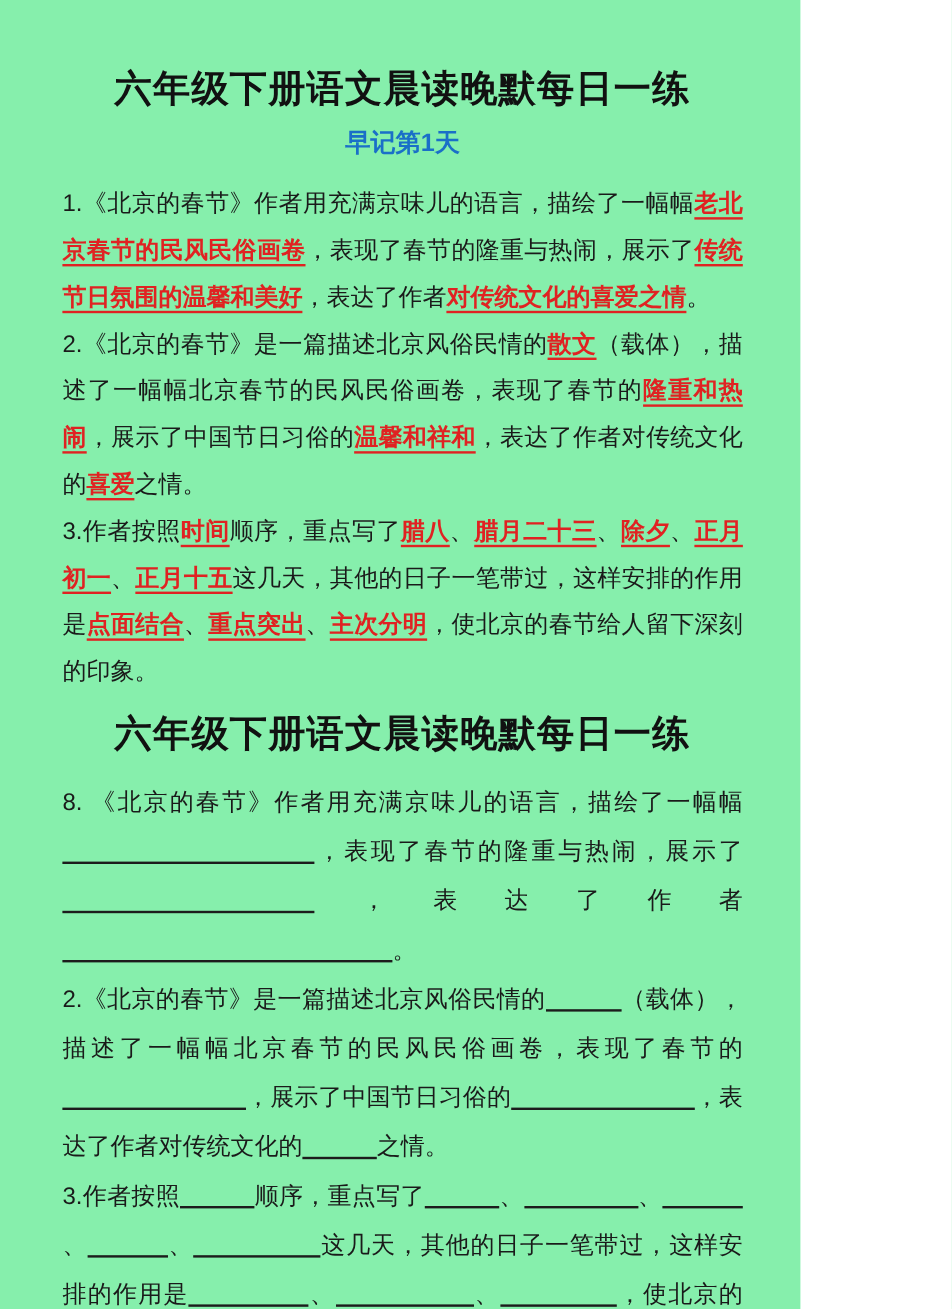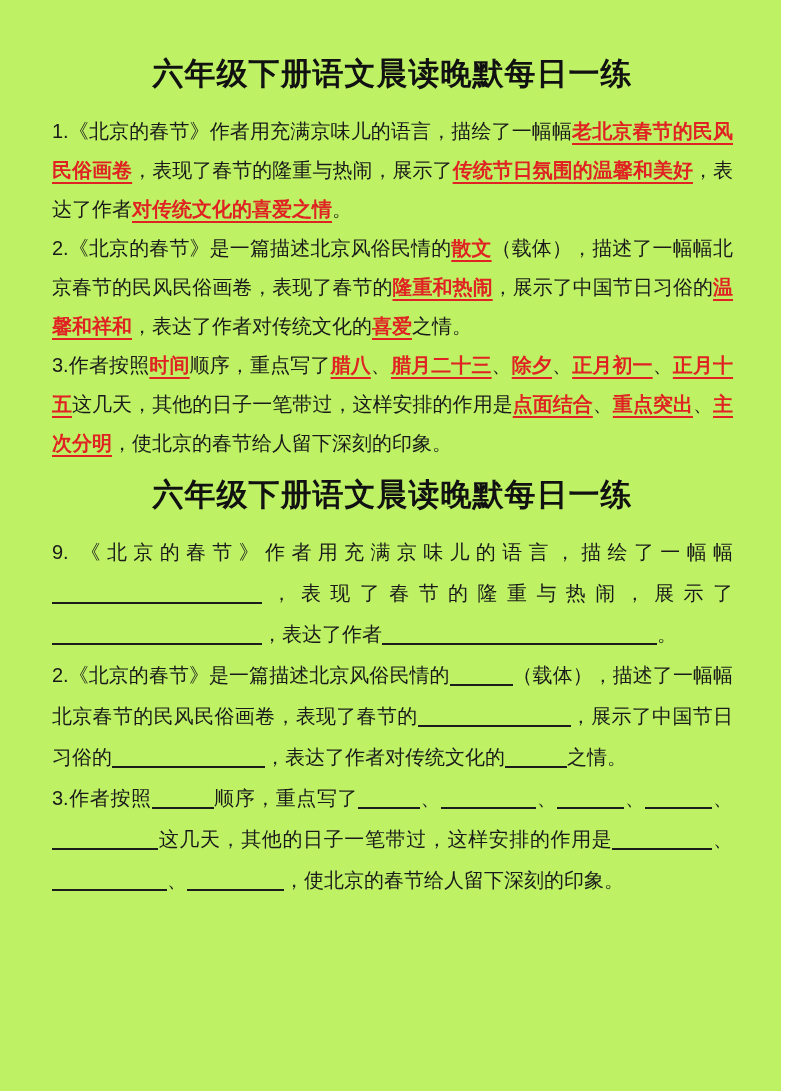--- a/index.html
+++ b/index.html
@@ -5,23 +5,23 @@
   * { margin: 0; padding: 0; box-sizing: border-box; }
   html, body { background: #ffffff; }
   body {
     width: 793px;
     height: 1091px;
     font-family: "Liberation Sans", "DejaVu Sans", sans-serif;
     color: #1a1a1a;
     overflow: hidden;
   }
   .page {
-    width: 781px;
+    width: 667px;
     height: 1091px;
-    background: #bef264;
+    background: #86efac;
     padding: 56px 48px 20px 52px;
   }
   .section { display: block; }
   .section + .section { margin-top: 14px; }
   .title {
     font-size: 31px;
     font-weight: 900;
     text-align: center;
     color: #111111;
     line-height: 1.15;
@@ -59,24 +59,25 @@
     vertical-align: -4px;
   }
 </style>
 </head>
 <body>
 
 <div class="page">
   <div id="sections">
       <section class="section section-morning">
         <h1 class="title">六年级下册语文晨读晚默每日一练</h1>
+        <h2 class="subtitle">早记第1天</h2>
         <p class="para"><span class="text">1.《北京的春节》作者用充满京味儿的语言，描绘了一幅幅</span><span class="answer">老北京春节的民风民俗画卷</span><span class="text">，表现了春节的隆重与热闹，展示了</span><span class="answer">传统节日氛围的温馨和美好</span><span class="text">，表达了作者</span><span class="answer">对传统文化的喜爱之情</span><span class="text">。</span></p>
         <p class="para"><span class="text">2.《北京的春节》是一篇描述北京风俗民情的</span><span class="answer">散文</span><span class="text">（载体），描述了一幅幅北京春节的民风民俗画卷，表现了春节的</span><span class="answer">隆重和热闹</span><span class="text">，展示了中国节日习俗的</span><span class="answer">温馨和祥和</span><span class="text">，表达了作者对传统文化的</span><span class="answer">喜爱</span><span class="text">之情。</span></p>
         <p class="para"><span class="text">3.作者按照</span><span class="answer">时间</span><span class="text">顺序，重点写了</span><span class="answer">腊八</span><span class="text">、</span><span class="answer">腊月二十三</span><span class="text">、</span><span class="answer">除夕</span><span class="text">、</span><span class="answer">正月初一</span><span class="text">、</span><span class="answer">正月十五</span><span class="text">这几天，其他的日子一笔带过，这样安排的作用是</span><span class="answer">点面结合</span><span class="text">、</span><span class="answer">重点突出</span><span class="text">、</span><span class="answer">主次分明</span><span class="text">，使北京的春节给人留下深刻的印象。</span></p>
       </section>
       <section class="section section-evening">
         <h1 class="title">六年级下册语文晨读晚默每日一练</h1>
-        <p class="para"><span class="text">9. 《北京的春节》作者用充满京味儿的语言，描绘了一幅幅</span><span class="blank" style="width: 210px;"></span><span class="text">，表现了春节的隆重与热闹，展示了</span><span class="blank" style="width: 210px;"></span><span class="text">，表达了作者</span><span class="blank" style="width: 275px;"></span><span class="text">。</span></p>
+        <p class="para"><span class="text">8. 《北京的春节》作者用充满京味儿的语言，描绘了一幅幅</span><span class="blank" style="width: 210px;"></span><span class="text">，表现了春节的隆重与热闹，展示了</span><span class="blank" style="width: 210px;"></span><span class="text">，表达了作者</span><span class="blank" style="width: 275px;"></span><span class="text">。</span></p>
         <p class="para"><span class="text">2.《北京的春节》是一篇描述北京风俗民情的</span><span class="blank" style="width: 63px;"></span><span class="text">（载体），描述了一幅幅北京春节的民风民俗画卷，表现了春节的</span><span class="blank" style="width: 153px;"></span><span class="text">，展示了中国节日习俗的</span><span class="blank" style="width: 153px;"></span><span class="text">，表达了作者对传统文化的</span><span class="blank" style="width: 62px;"></span><span class="text">之情。</span></p>
         <p class="para"><span class="text">3.作者按照</span><span class="blank" style="width: 62px;"></span><span class="text">顺序，重点写了</span><span class="blank" style="width: 62px;"></span><span class="text">、</span><span class="blank" style="width: 95px;"></span><span class="text">、</span><span class="blank" style="width: 67px;"></span><span class="text">、</span><span class="blank" style="width: 67px;"></span><span class="text">、</span><span class="blank" style="width: 106px;"></span><span class="text">这几天，其他的日子一笔带过，这样安排的作用是</span><span class="blank" style="width: 100px;"></span><span class="text">、</span><span class="blank" style="width: 115px;"></span><span class="text">、</span><span class="blank" style="width: 97px;"></span><span class="text">，使北京的春节给人留下深刻的印象。</span></p>
       </section>
     </div>
 </div>
 
 </body></html>

